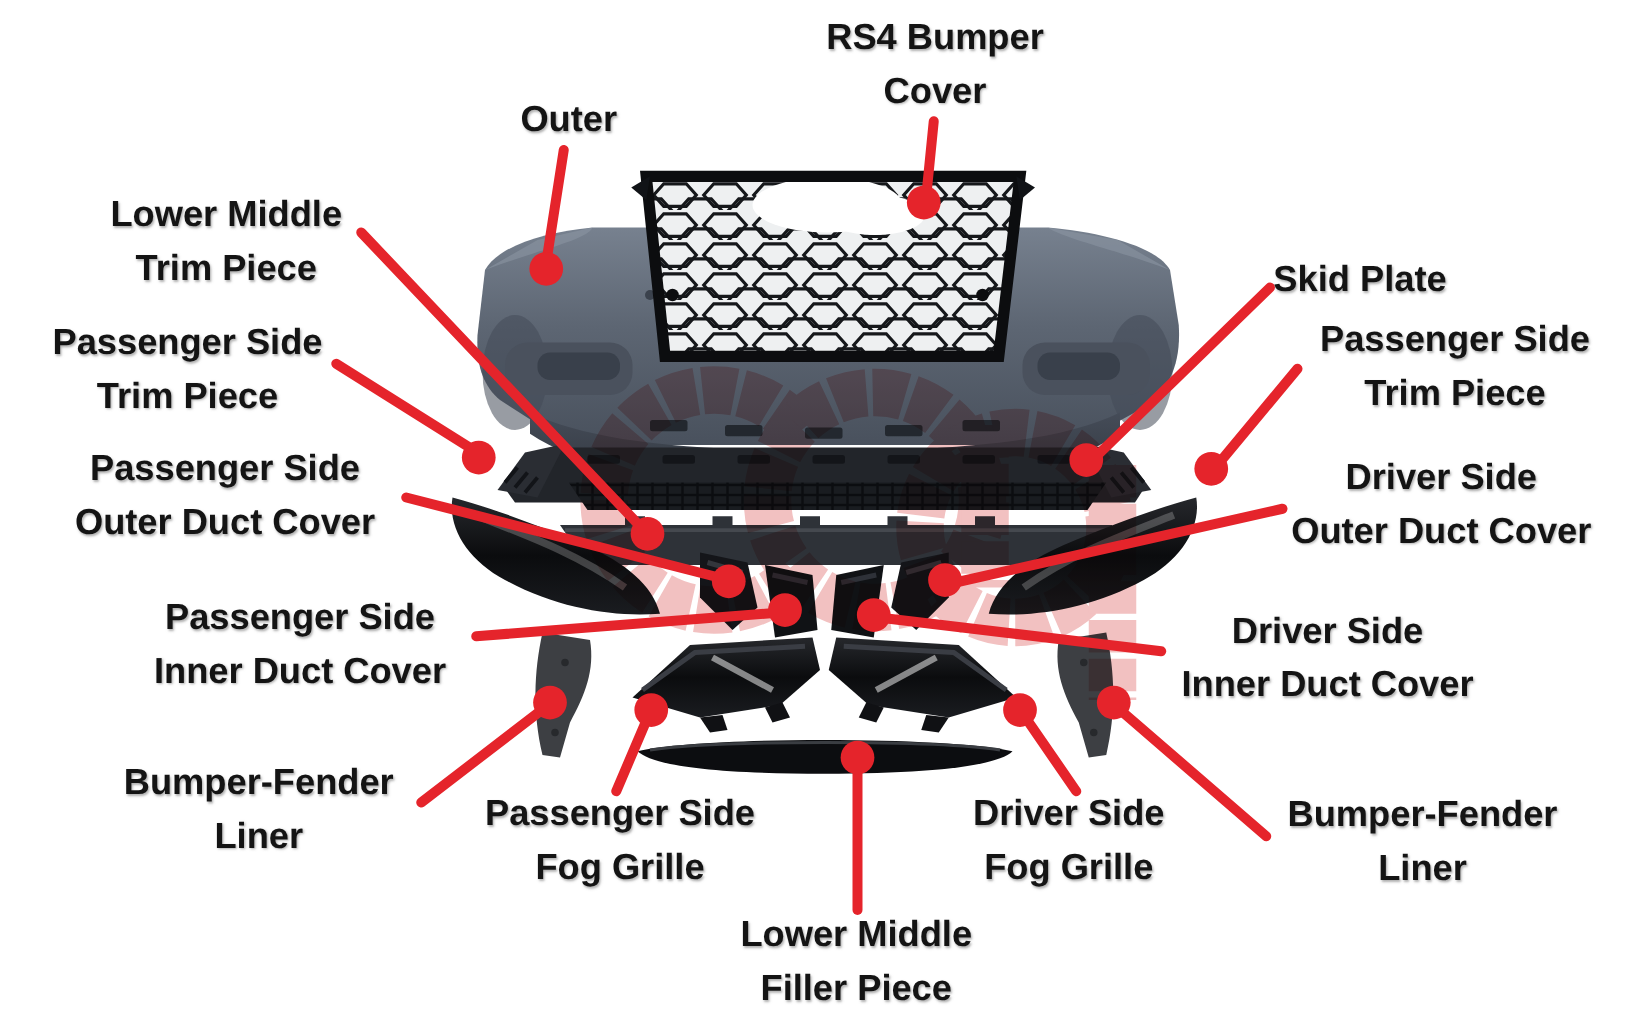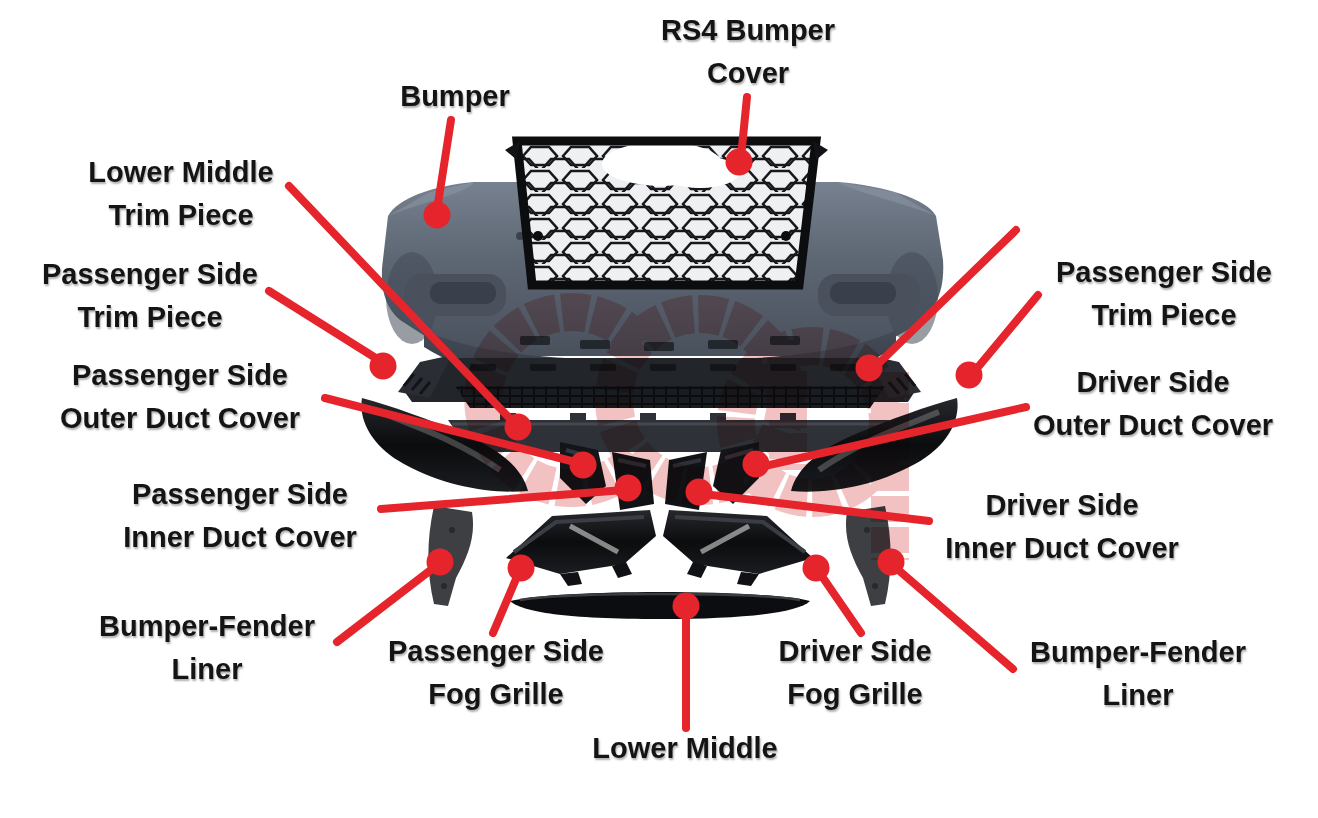--- a/index.html
+++ b/index.html
@@ -235,21 +235,21 @@
           <circle cx="969" cy="375" r="13.5" stroke="none"></circle>
       </g>
       <g>
         <line x1="1016" y1="230" x2="872" y2="370"></line>
           <circle cx="869" cy="368" r="13.5" stroke="none"></circle>
       </g>
     </g>
   </svg>
 
   <div class="callout-label" style="left:455px;top:75px;">
-    <span>Bumper</span>
+    <span>Outer</span>
       <span></span>
   </div>
   <div class="callout-label" style="left:748px;top:9px;">
     <span>RS4 Bumper</span>
       <span>Cover</span>
   </div>
   <div class="callout-label" style="left:181px;top:151px;">
     <span>Lower Middle</span>
       <span>Trim Piece</span>
   </div>
@@ -268,20 +268,21 @@
   <div class="callout-label" style="left:207px;top:605px;">
     <span>Bumper-Fender</span>
       <span>Liner</span>
   </div>
   <div class="callout-label" style="left:496px;top:630px;">
     <span>Passenger Side</span>
       <span>Fog Grille</span>
   </div>
   <div class="callout-label" style="left:685px;top:727px;">
     <span>Lower Middle</span>
+      <span>Filler Piece</span>
   </div>
   <div class="callout-label" style="left:855px;top:630px;">
     <span>Driver Side</span>
       <span>Fog Grille</span>
   </div>
   <div class="callout-label" style="left:1138px;top:631px;">
     <span>Bumper-Fender</span>
       <span>Liner</span>
   </div>
   <div class="callout-label" style="left:1062px;top:484px;">
@@ -289,14 +290,18 @@
       <span>Inner Duct Cover</span>
   </div>
   <div class="callout-label" style="left:1153px;top:361px;">
     <span>Driver Side</span>
       <span>Outer Duct Cover</span>
   </div>
   <div class="callout-label" style="left:1164px;top:251px;">
     <span>Passenger Side</span>
       <span>Trim Piece</span>
   </div>
+  <div class="callout-label" style="left:1088px;top:203px;">
+    <span>Skid Plate</span>
+      <span></span>
+  </div>
 
 </div>
 
 </body></html>

